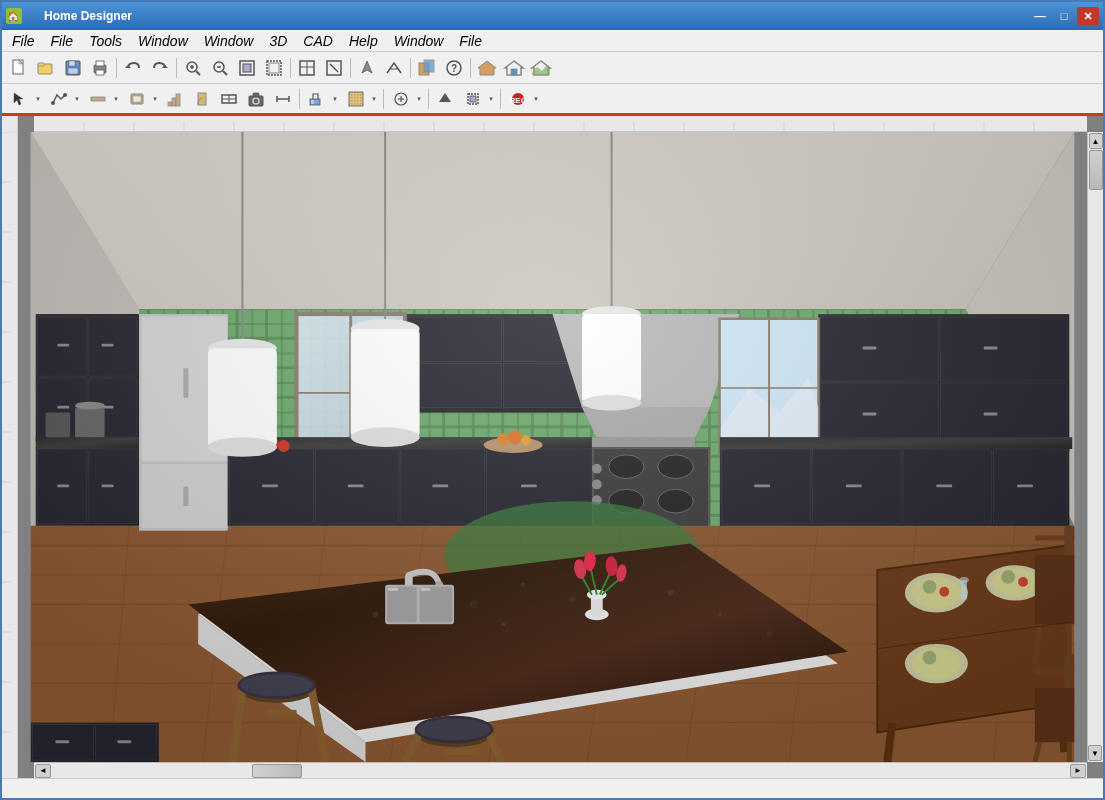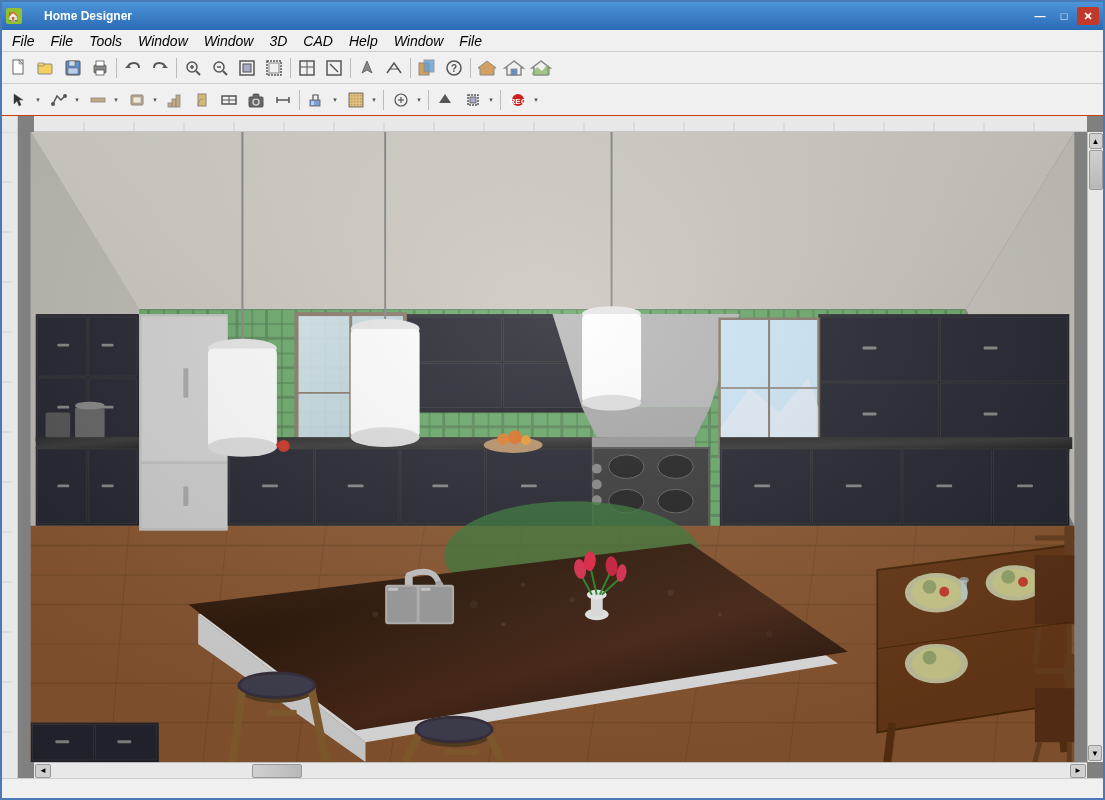--- a/index.html
+++ b/index.html
@@ -123,21 +123,21 @@
       margin: 0 2px;
     }
 
     
     .toolbar2 {
       height: 32px;
       background: #f0f0f0;
       display: flex;
       align-items: center;
       padding: 2px 4px;
-      border-bottom: 1px solid #c2410c;
+      border-bottom: 3px solid #c2410c;
       flex-shrink: 0;
       gap: 1px;
     }
 
     
     .content-area {
       flex: 1;
       display: flex;
       position: relative;
       overflow: hidden;

